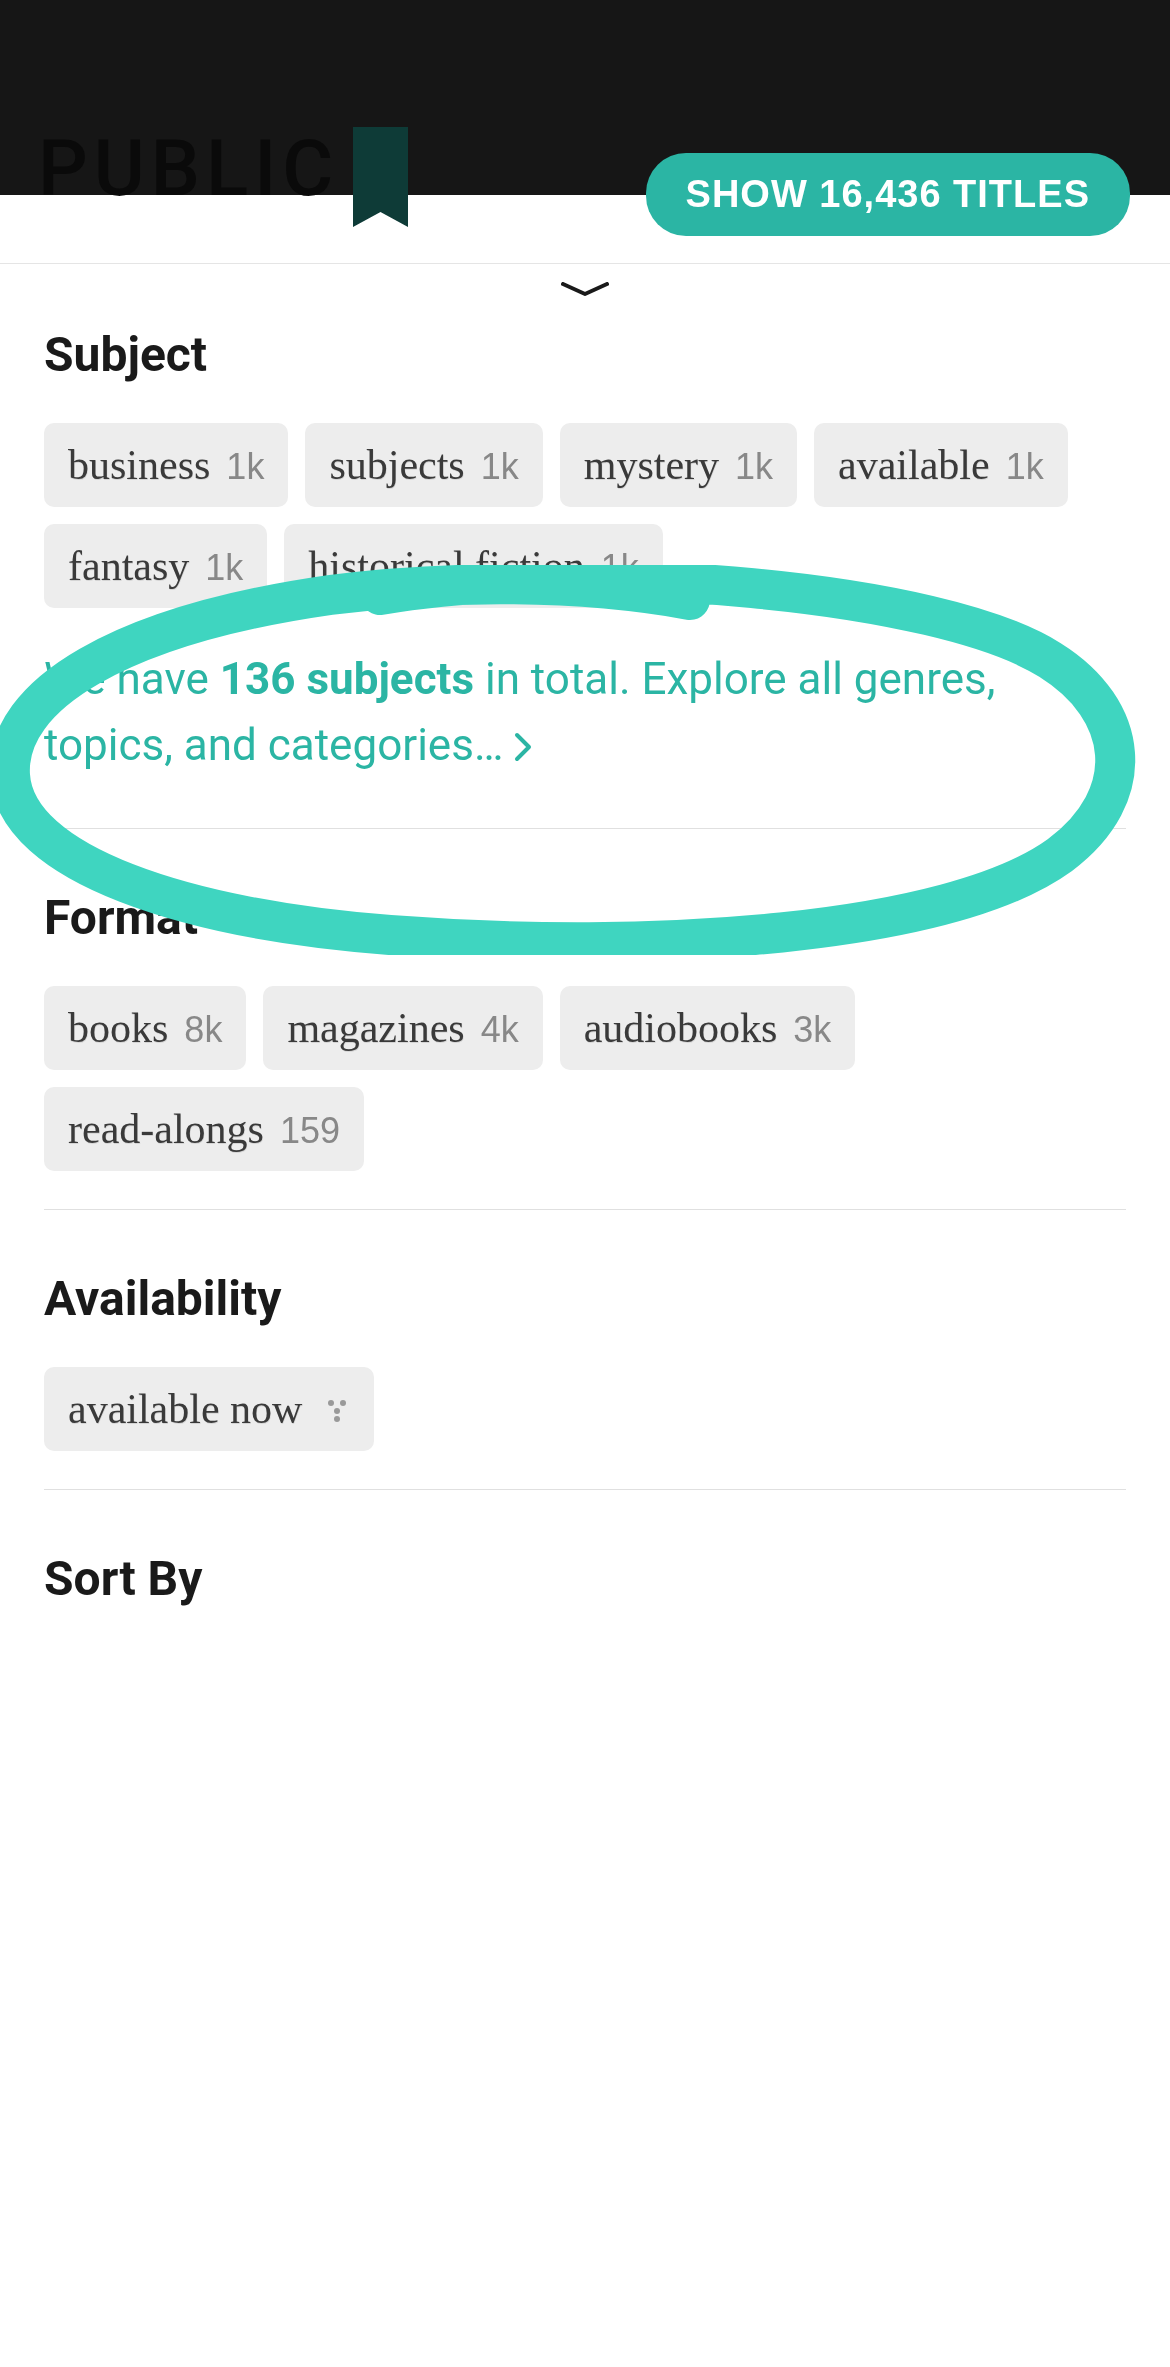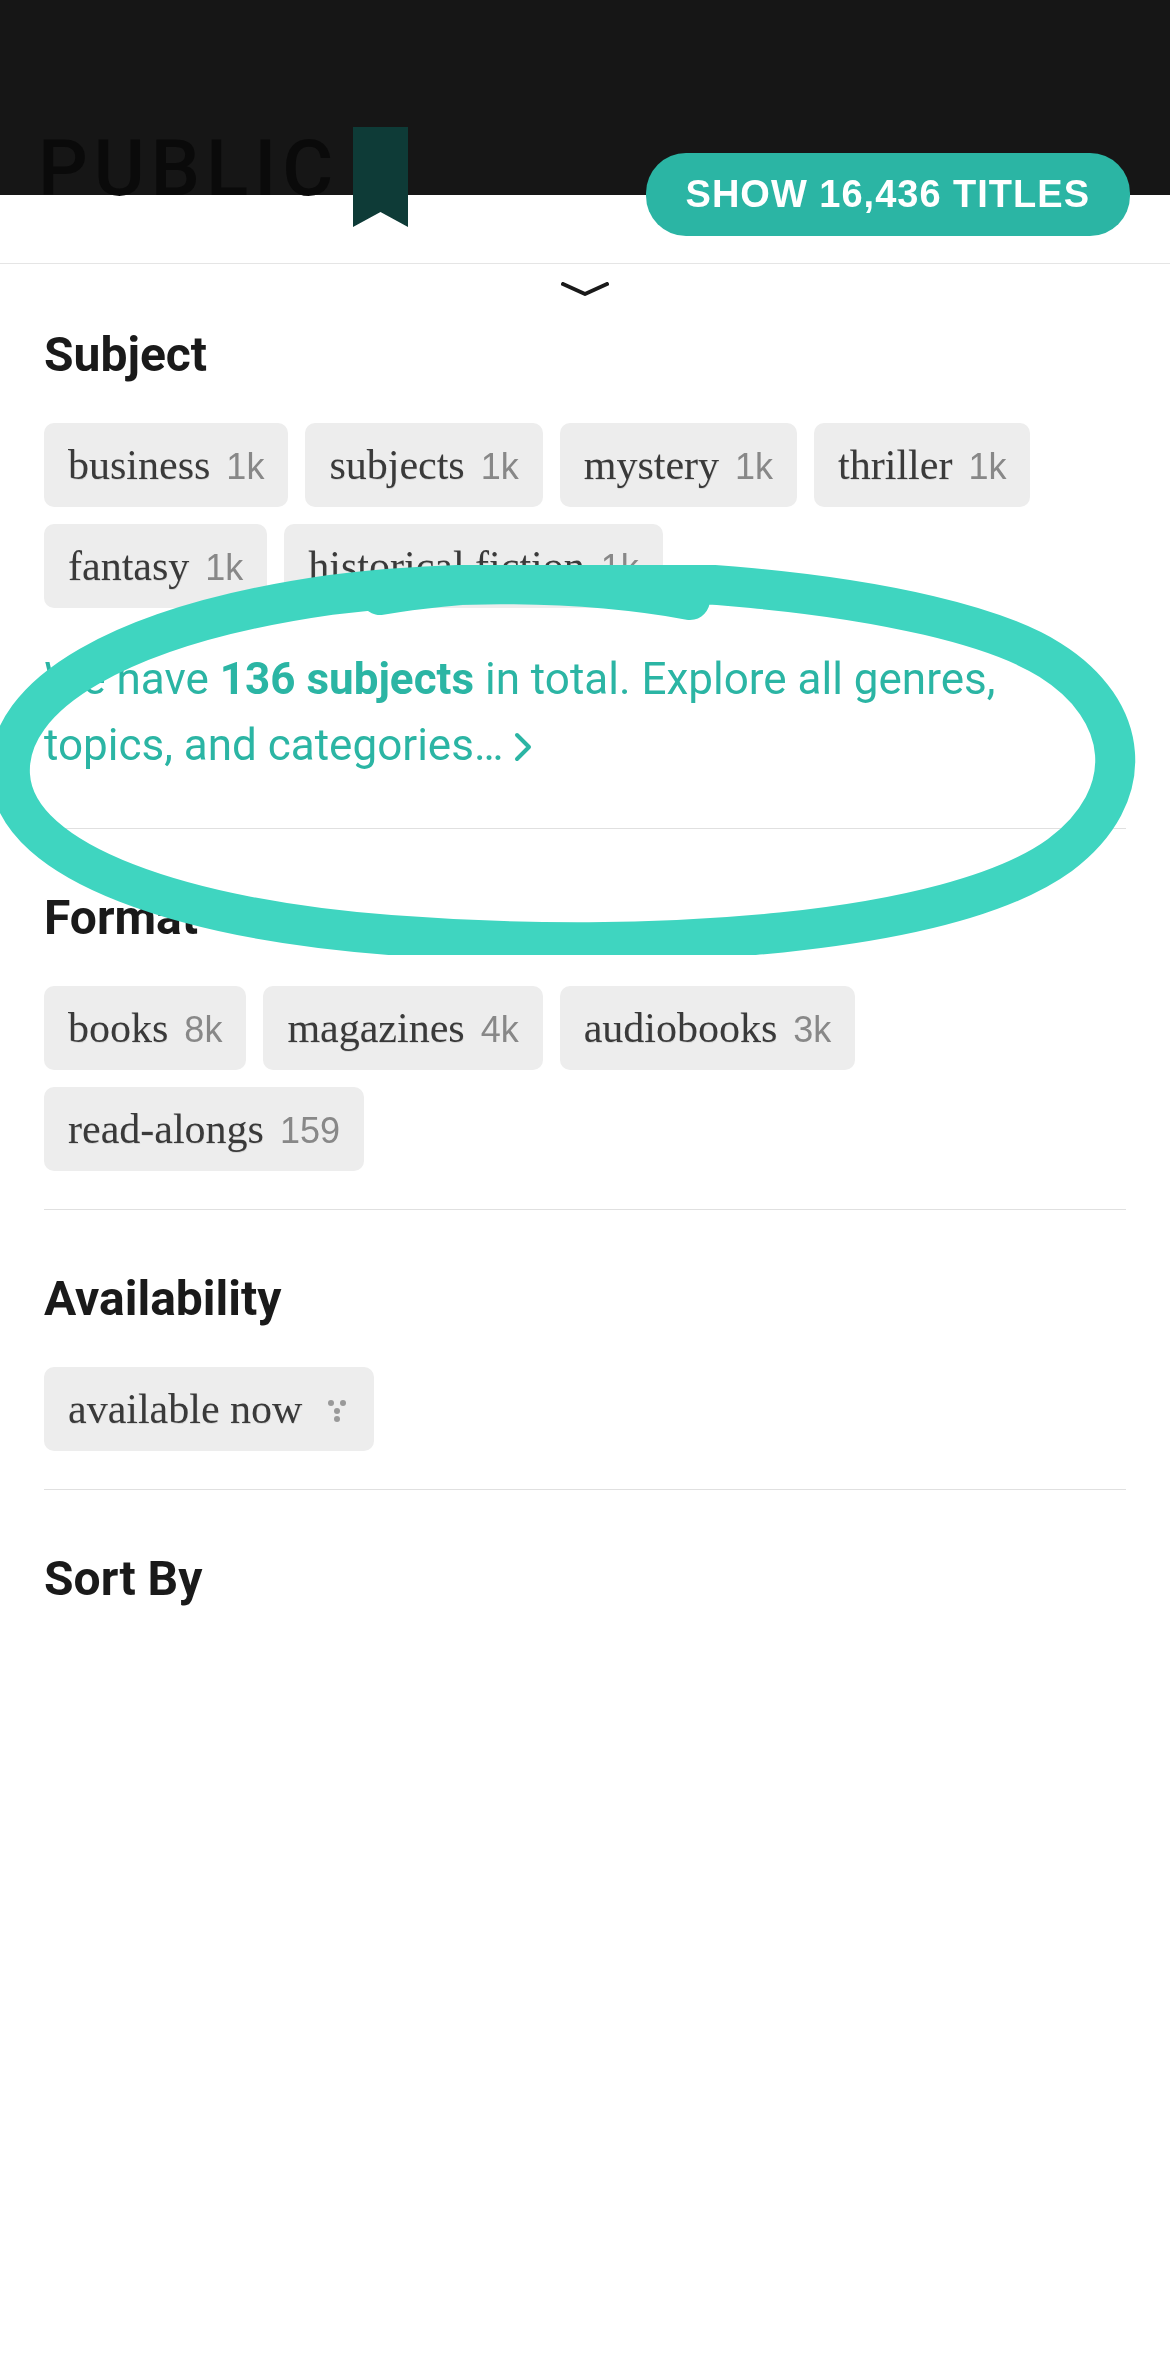--- a/index.html
+++ b/index.html
@@ -181,21 +181,21 @@
       </button>
       <button class="chip">
         <span class="chip-label">subjects</span>
         <span class="chip-count">1k</span>
       </button>
       <button class="chip">
         <span class="chip-label">mystery</span>
         <span class="chip-count">1k</span>
       </button>
       <button class="chip">
-        <span class="chip-label">thriller</span>
+        <span class="chip-label">available</span>
         <span class="chip-count">1k</span>
       </button>
       <button class="chip">
         <span class="chip-label">fantasy</span>
         <span class="chip-count">1k</span>
       </button>
       <button class="chip">
         <span class="chip-label">historical fiction</span>
         <span class="chip-count">1k</span>
       </button>

